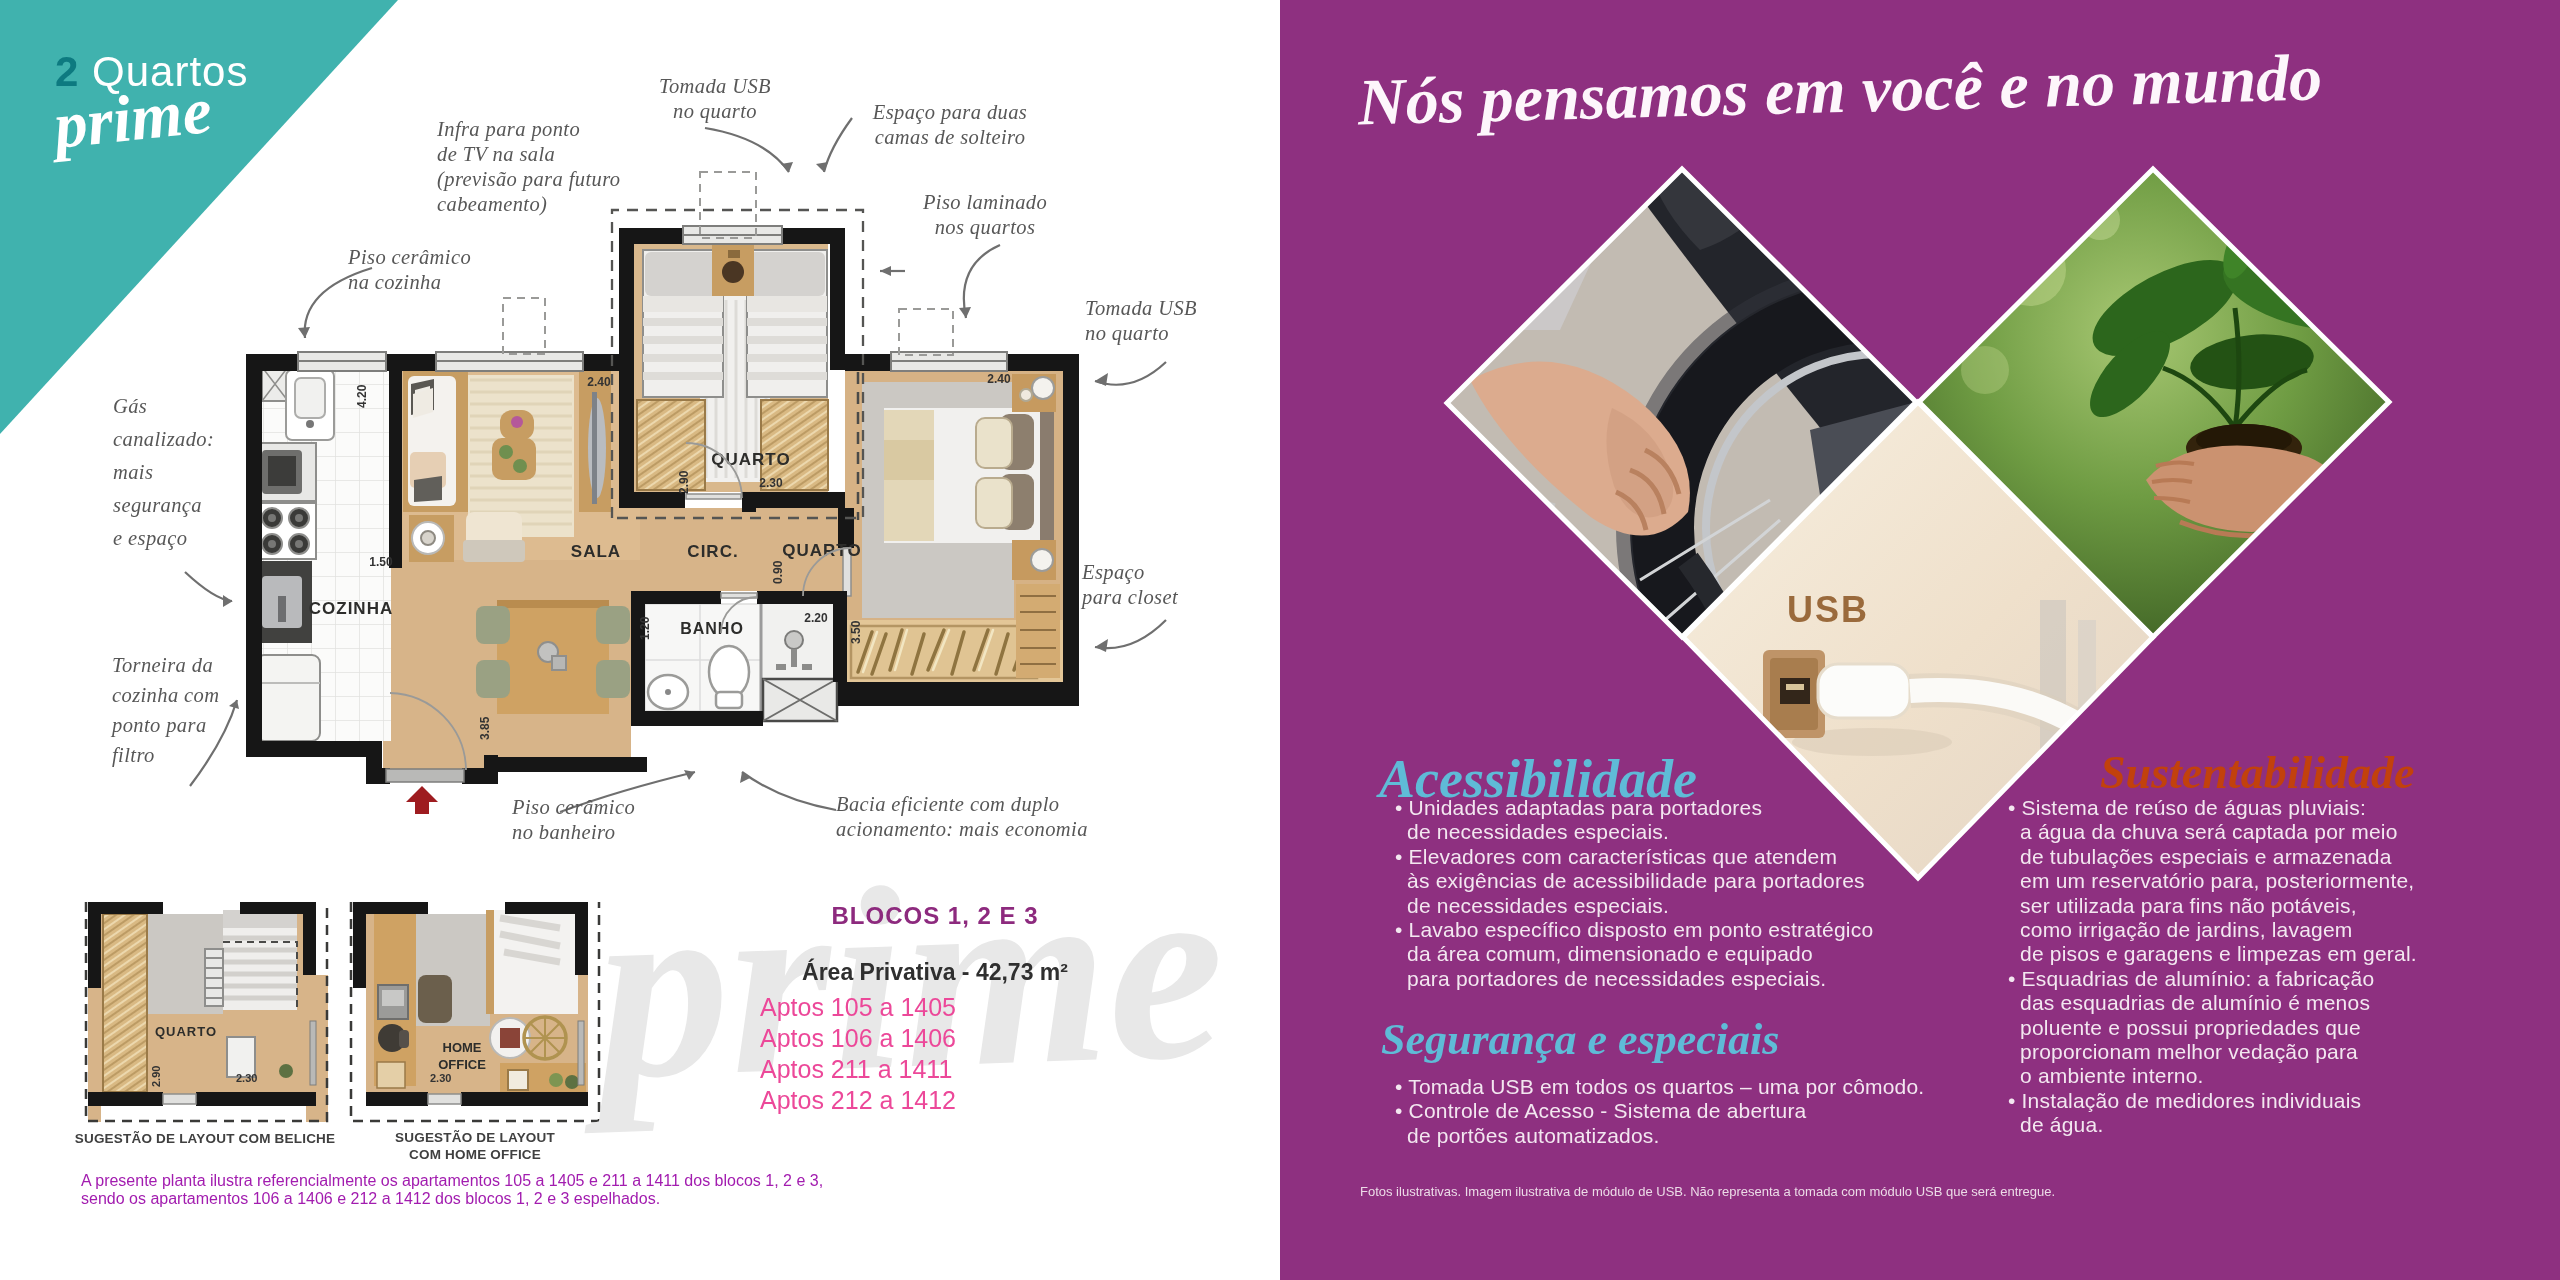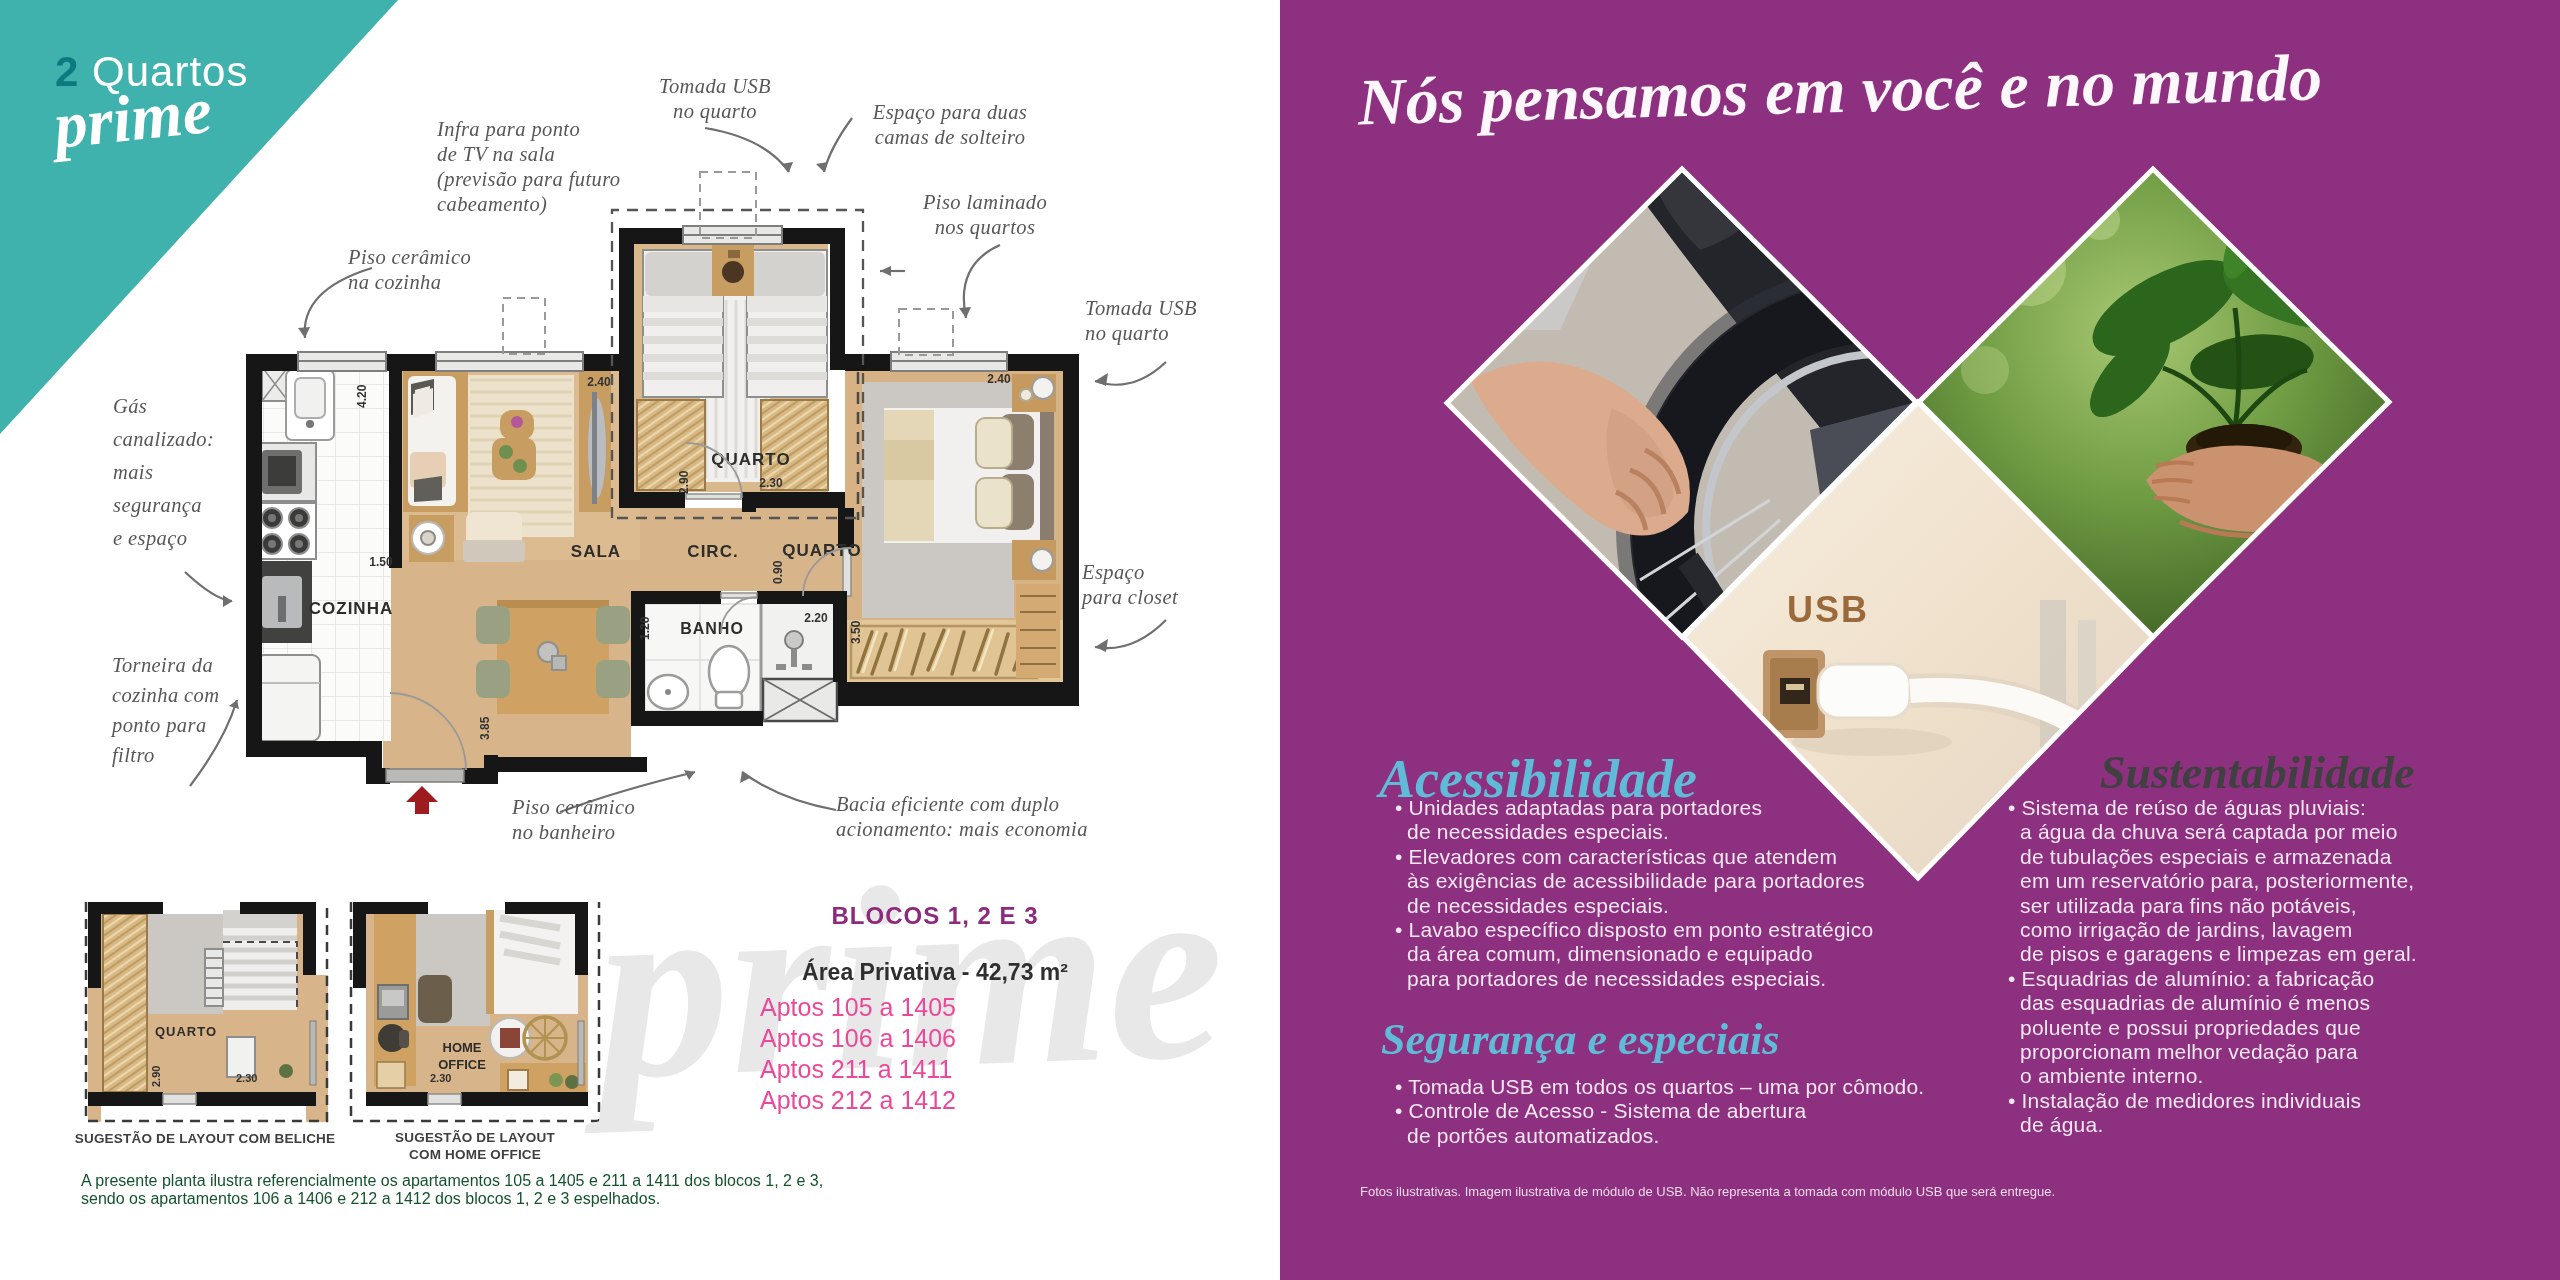--- a/index.html
+++ b/index.html
@@ -482,21 +482,21 @@
 <div class="abs" style="left:780px;top:902px;width:310px;text-align:center;font-size:24px;font-weight:bold;color:#8d2a7e;letter-spacing:1px">BLOCOS 1, 2 E 3</div>
 
 <div class="abs" style="left:760px;top:959px;width:350px;text-align:center;font-size:23px;font-weight:bold;color:#2f2f2f">Área Privativa - 42,73 m²</div>
 
 <div class="abs" style="left:760px;top:992px;width:350px;text-align:left;font-size:25px;color:#ec4899;line-height:31px">Aptos 105 a 1405<br>Aptos 106 a 1406<br>Aptos 211 a 1411<br>Aptos 212 a 1412</div>
 
 <div class="abs cap" style="left:55px;top:1131px;width:300px">SUGESTÃO DE LAYOUT COM BELICHE</div>
 
 <div class="abs cap" style="left:355px;top:1129px;width:240px;line-height:17px">SUGESTÃO DE LAYOUT<br>COM HOME OFFICE</div>
 
-<div class="abs" style="left:81px;top:1172px;width:780px;font-size:16px;color:#14532d;line-height:17.5px">A presente planta ilustra referencialmente os apartamentos 105 a 1405 e 211 a 1411 dos blocos 1, 2 e 3,<br>sendo os apartamentos 106 a 1406 e 212 a 1412 dos blocos 1, 2 e 3 espelhados.</div>
+<div class="abs" style="left:81px;top:1172px;width:780px;font-size:16px;color:#a21caf;line-height:17.5px">A presente planta ilustra referencialmente os apartamentos 105 a 1405 e 211 a 1411 dos blocos 1, 2 e 3,<br>sendo os apartamentos 106 a 1406 e 212 a 1412 dos blocos 1, 2 e 3 espelhados.</div>
 
 <svg class="abs" style="left:1280px;top:0" width="1280" height="1280" viewBox="1280 0 1280 1280">
 <defs>
 <clipPath id="dL">
         <polygon points="1682,169 1916,402 1682,637 1447,403"></polygon>
       </clipPath>
 <clipPath id="dR">
         <polygon points="2153,169 2389,402 2153,637 1919,402"></polygon>
       </clipPath>
 <clipPath id="dB">
@@ -591,17 +591,17 @@
 <div class="abs script" style="left:1330px;top:52px;width:1020px;text-align:center;font-size:66px;color:#fdf6fb;white-space:nowrap;transform:rotate(-1.5deg)">Nós pensamos em você e no mundo</div>
 
 <div class="abs script" style="left:1379px;top:748px;font-size:54px;color:#5fbbd7">Acessibilidade</div>
 
 <div class="abs blist" style="left:1395px;top:796px;width:580px">• Unidades adaptadas para portadores<br>&nbsp;&nbsp;de necessidades especiais.<br>• Elevadores com características que atendem<br>&nbsp;&nbsp;às exigências de acessibilidade para portadores<br>&nbsp;&nbsp;de necessidades especiais.<br>• Lavabo específico disposto em ponto estratégico<br>&nbsp;&nbsp;da área comum, dimensionado e equipado<br>&nbsp;&nbsp;para portadores de necessidades especiais.</div>
 
 <div class="abs script" style="left:1381px;top:1014px;font-size:44px;color:#5fbbd7">Segurança e especiais</div>
 
 <div class="abs blist" style="left:1395px;top:1075px;width:580px">• Tomada USB em todos os quartos – uma por cômodo.<br>• Controle de Acesso - Sistema de abertura<br>&nbsp;&nbsp;de portões automatizados.</div>
 
-<div class="abs script" style="left:2100px;top:746px;font-size:46px;color:#404040">Sustentabilidade</div>
+<div class="abs script" style="left:2100px;top:746px;font-size:46px;color:#c2410c">Sustentabilidade</div>
 
 <div class="abs blist" style="left:2008px;top:796px;width:560px">• Sistema de reúso de águas pluviais:<br>&nbsp;&nbsp;a água da chuva será captada por meio<br>&nbsp;&nbsp;de tubulações especiais e armazenada<br>&nbsp;&nbsp;em um reservatório para, posteriormente,<br>&nbsp;&nbsp;ser utilizada para fins não potáveis,<br>&nbsp;&nbsp;como irrigação de jardins, lavagem<br>&nbsp;&nbsp;de pisos e garagens e limpezas em geral.<br>• Esquadrias de alumínio: a fabricação<br>&nbsp;&nbsp;das esquadrias de alumínio é menos<br>&nbsp;&nbsp;poluente e possui propriedades que<br>&nbsp;&nbsp;proporcionam melhor vedação para<br>&nbsp;&nbsp;o ambiente interno.<br>• Instalação de medidores individuais<br>&nbsp;&nbsp;de água.</div>
 
 <div class="abs" style="left:1360px;top:1184px;font-size:13px;color:#ecdbe7">Fotos ilustrativas. Imagem ilustrativa de módulo de USB. Não representa a tomada com módulo USB que será entregue.</div>
 
 </body></html>

